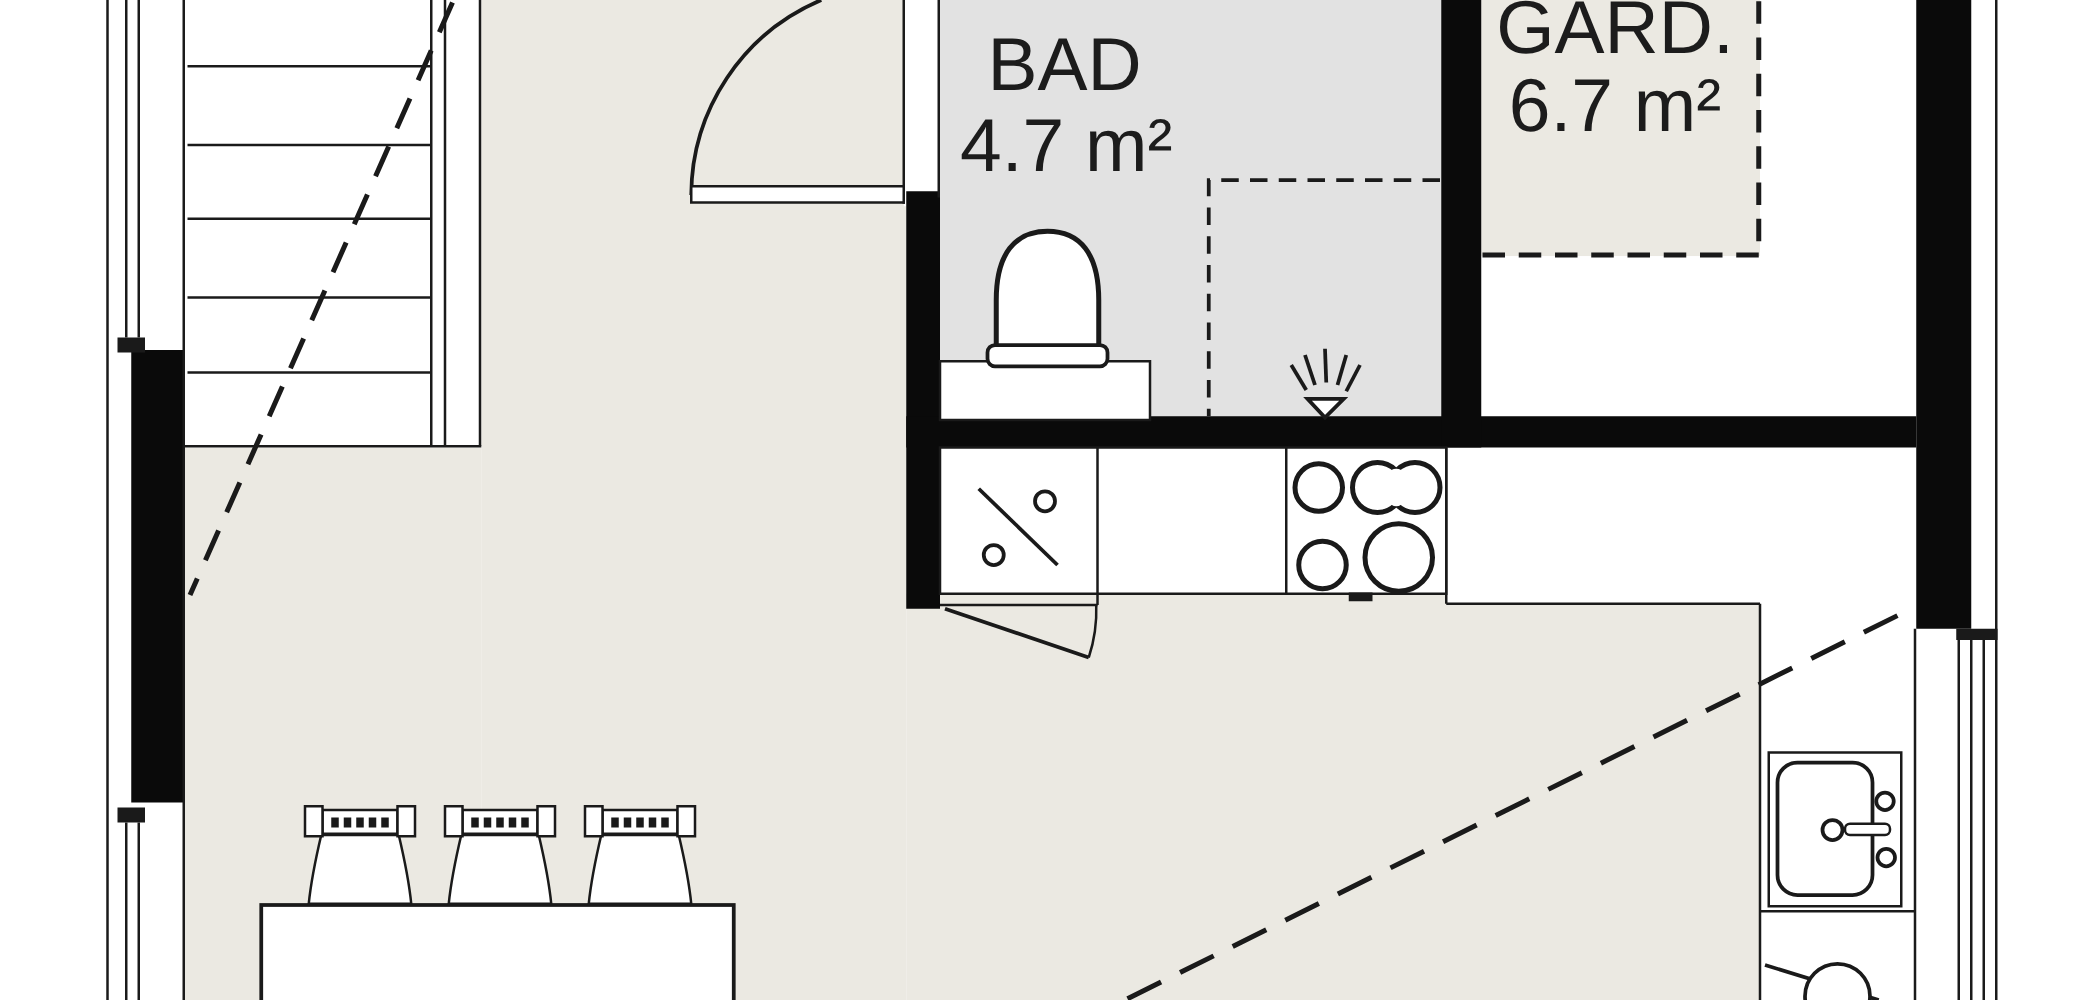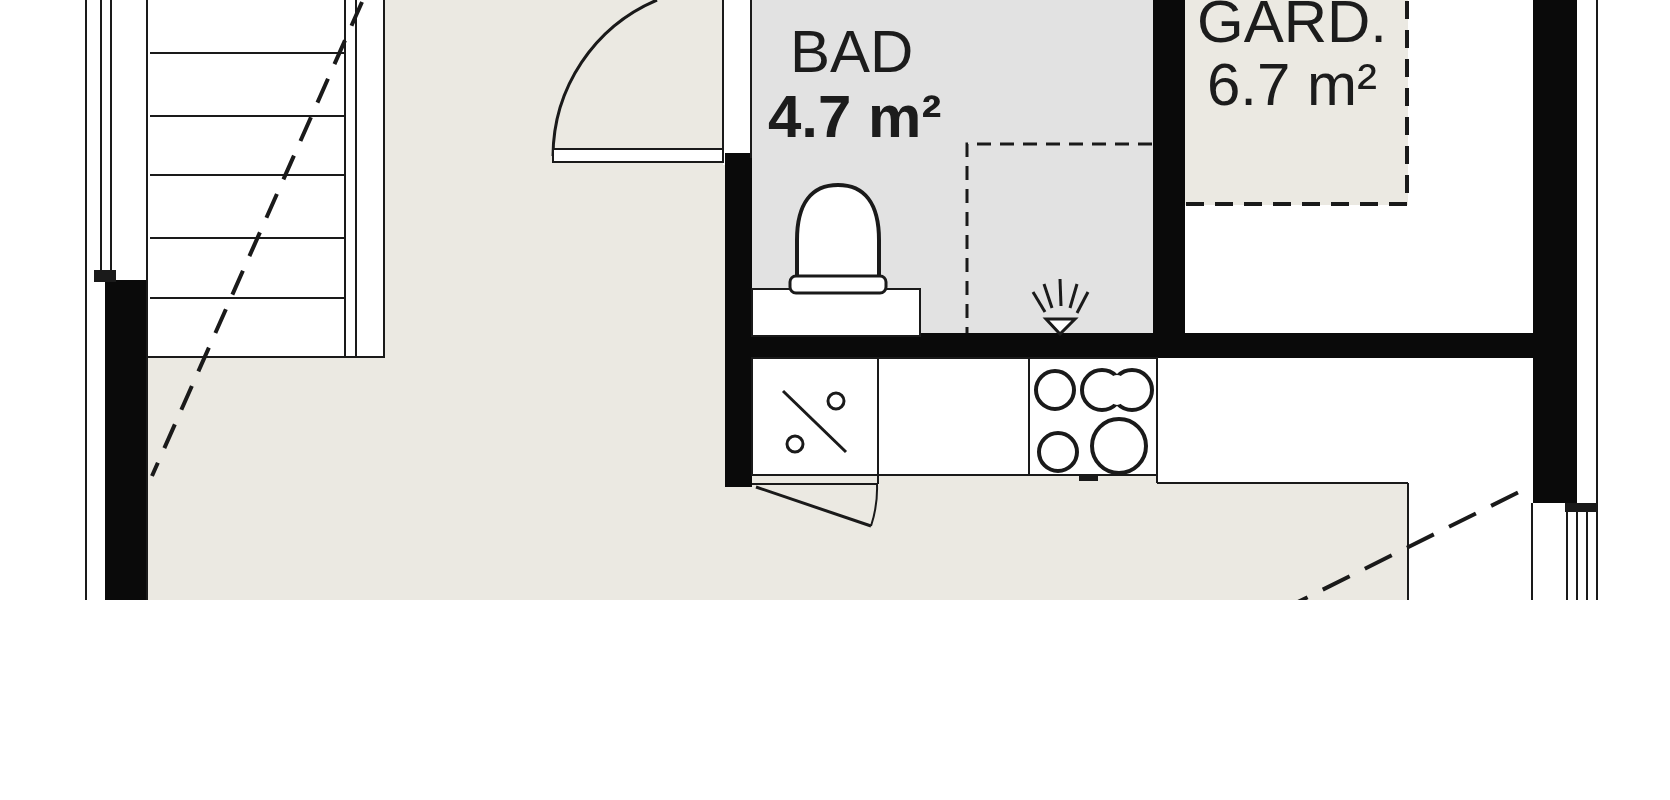--- a/index.html
+++ b/index.html
@@ -1,20 +1,20 @@
 <!DOCTYPE html>
 <html style="--floor-beige: #EBE9E2; --floor-gray: #E2E2E2; --wall-black: #0a0a0a; --line-dark: #1a1a1a; --fixture-white: #ffffff; --text-dark: #1c1c1c;"><head>
 <meta charset="utf-8">
 <style>
   :root{
     --floor-beige:#EBE9E2; --floor-gray:#E2E2E2; --wall-black:#0a0a0a;
     --line-dark:#1a1a1a; --fixture-white:#ffffff; --text-dark:#1c1c1c;
   }
   html,body{margin:0;padding:0;background:#fff;}
-  #plan{position:relative;width:1670px;height:600px;background:var(--fixture-white);
+  #plan{position:relative;width:1670px;height:800px;background:var(--fixture-white);
         overflow:hidden;font-family:"Liberation Sans", sans-serif;}
   #plan svg{position:absolute;left:0;top:0;}
   .room-label{position:absolute;color:var(--text-dark);font-size:60px;line-height:1;
               white-space:nowrap;letter-spacing:0px;}
   
   .f-beige{fill:var(--floor-beige);}
   .f-gray{fill:var(--floor-gray);}
   .f-white{fill:var(--fixture-white);}
   .f-wall{fill:var(--wall-black);}
   .f-line{fill:var(--line-dark);}
@@ -177,16 +177,16 @@
     </defs>
     <g>
       <use href="#chair" x="288" y="645"></use>
       <use href="#chair" x="400" y="645"></use>
       <use href="#chair" x="512" y="645"></use>
       <rect x="209" y="724" width="378" height="80" class="ln3f"></rect>
     </g>
   </svg>
 
   <div class="room-label" style="left:790px; top:22px;">BAD</div>
-  <div class="room-label" style="left:768px; top:87px;font-weight:bold;">4.7 m²</div>
+  <div class="room-label" style="left:768px; top:87px;">4.7 m²</div>
   <div class="room-label" style="left:1197px; top:-8px;">GARD.</div>
   <div class="room-label" style="left:1207px; top:55px;">6.7 m²</div>
 </div>
 
 </body></html>

